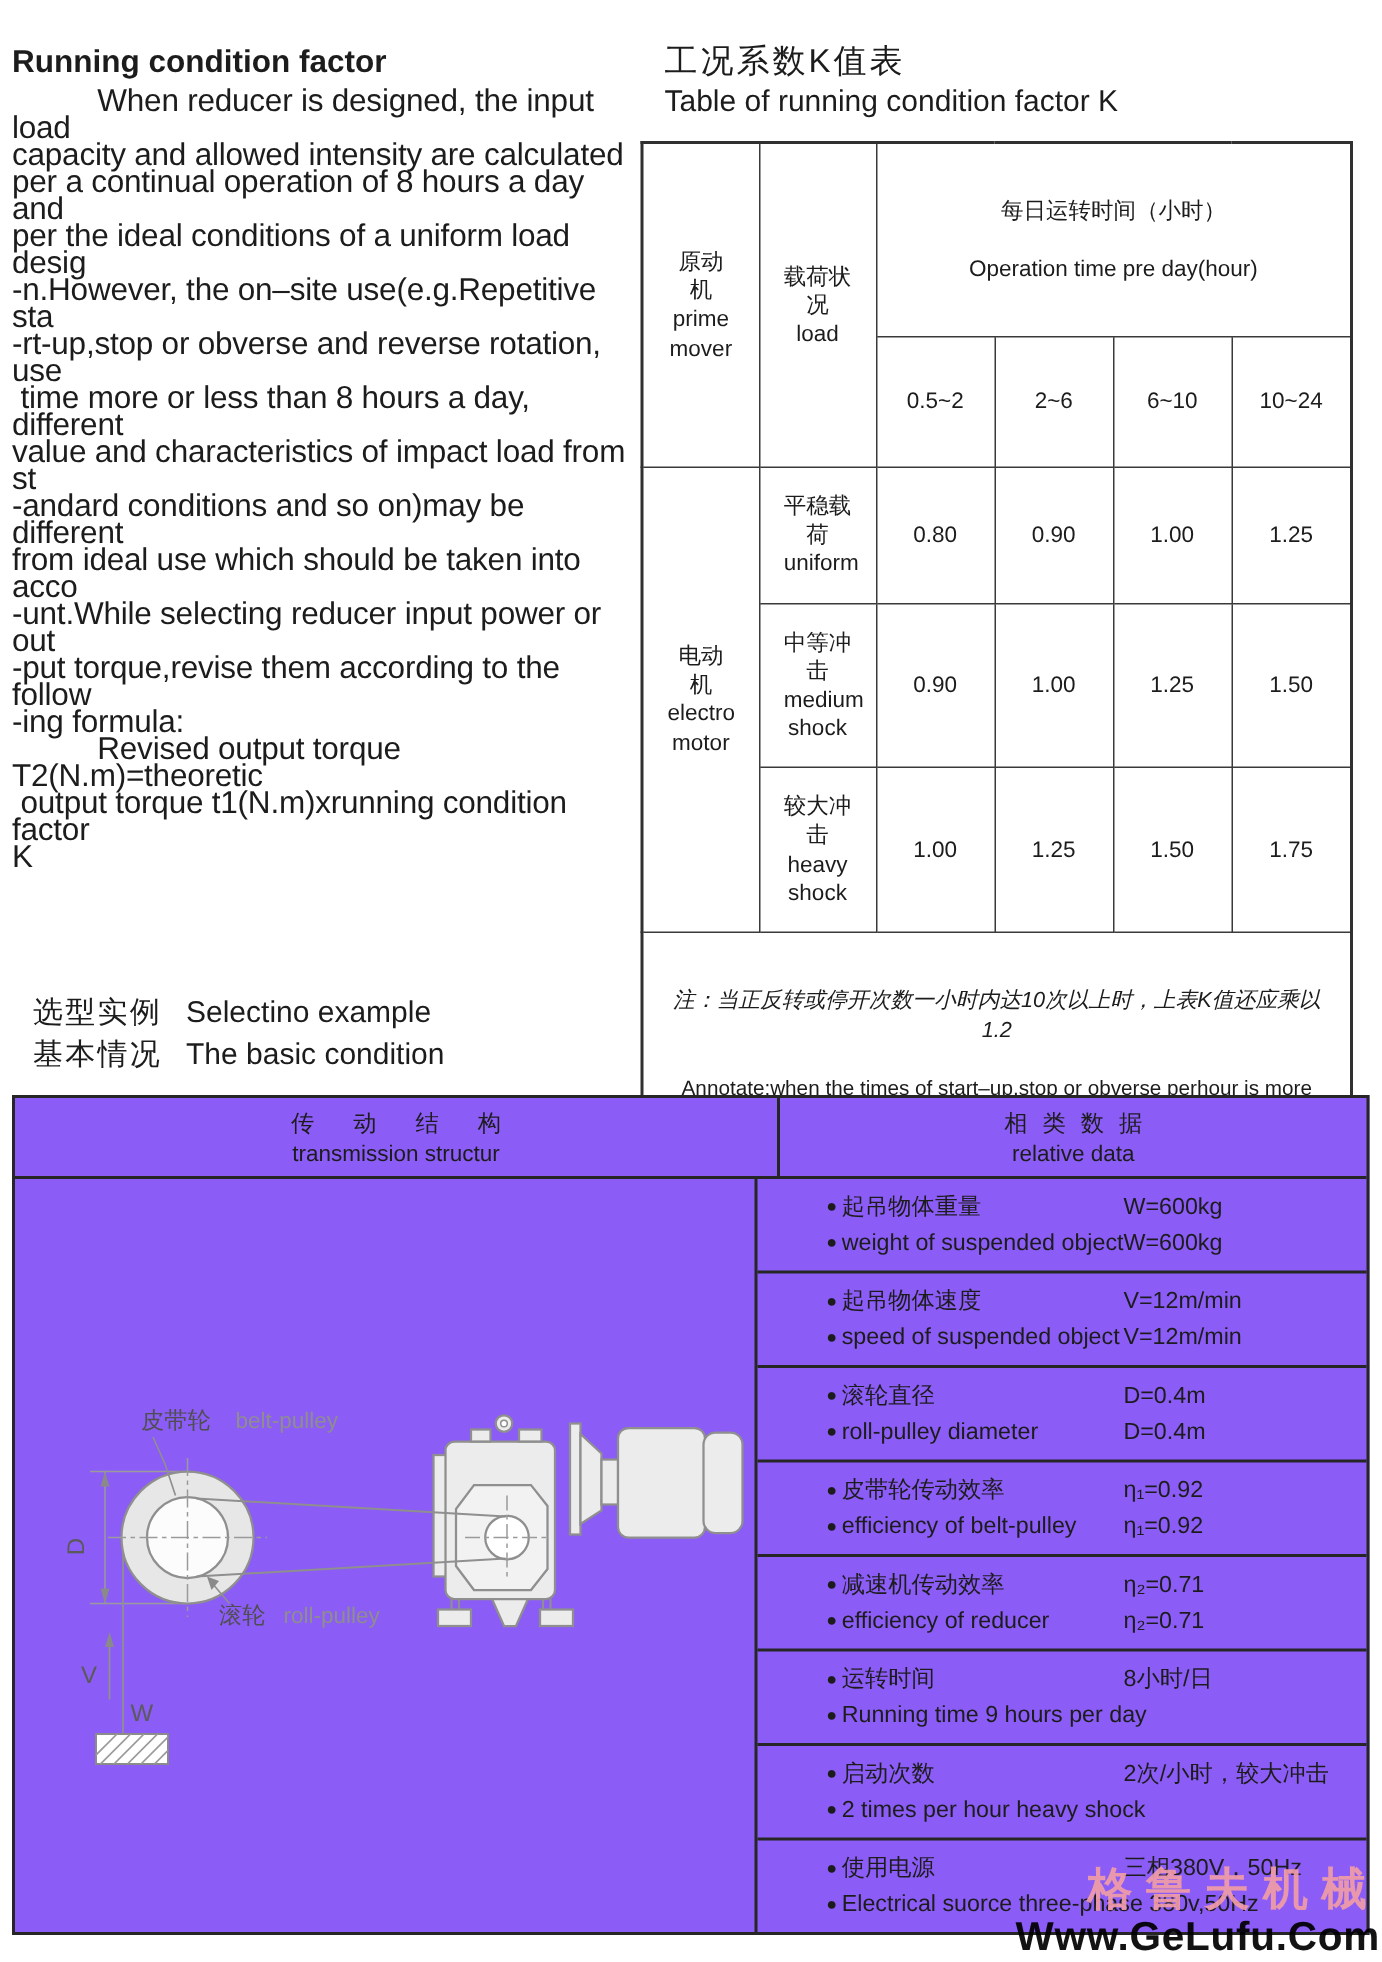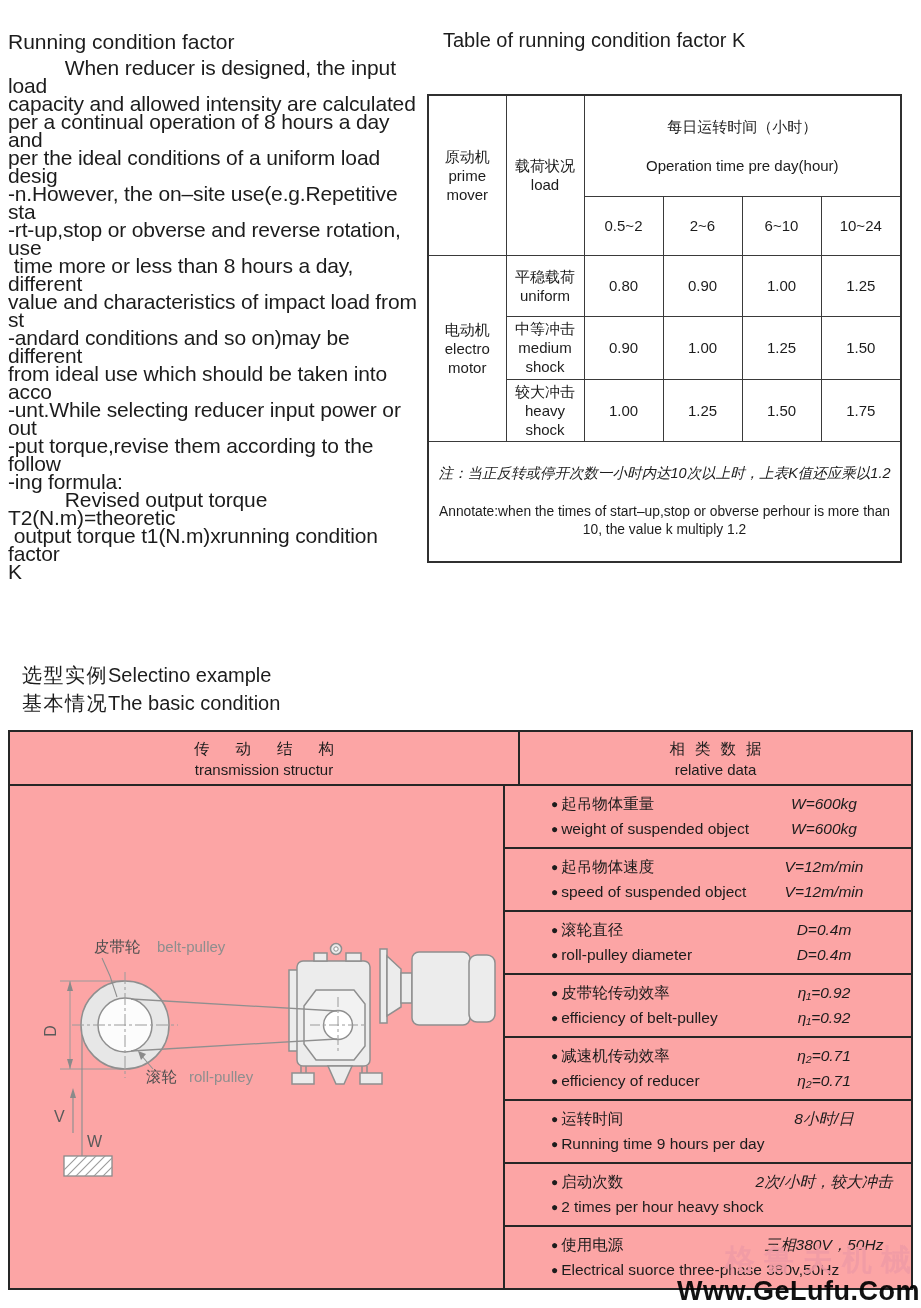--- a/index.html
+++ b/index.html
@@ -2,66 +2,66 @@
 <html><head>
 <meta charset="utf-8">
 <style>
   html,body{margin:0;padding:0;}
   body{
     width:921px;height:1308px;position:relative;background:#ffffff;
     font-family:"Liberation Sans","DejaVu Sans",sans-serif;color:#1c1c1c;overflow:hidden;
   }
   
   .intro{position:absolute;left:8px;top:30px;width:420px;}
-  .intro-title{font-size:21px;font-weight:400;margin:0 0 5px 0;}
+  .intro-title{font-size:21px;font-weight:700;margin:0 0 5px 0;}
   .intro-body{font-size:21px;line-height:18px;white-space:pre-wrap;letter-spacing:-0.15px;}
   
   .kt-titles{position:absolute;left:443px;top:27px;}
   .kt-title-cn{font-size:22px;letter-spacing:2px;line-height:28px;}
   .kt-title-en{font-size:20px;line-height:26px;}
   
   table.ktable{position:absolute;left:427px;top:94px;width:473px;border-collapse:collapse;table-layout:fixed;}
   table.ktable td{border:1.5px solid #3a3a3a;text-align:center;vertical-align:middle;
-    font-size:15px;line-height:1.28;white-space:pre-line;padding:2px;}
+    font-size:15px;line-height:1.28;white-space:pre-line;padding:16px;}
   table.ktable{border:2px solid #303030;}
   tr.kt-r1 td{height:63px;}
   tr.kt-r2 td{height:54px;}
   tr.kt-b1 td{height:56px;}
   tr.kt-b2 td{height:57px;}
   tr.kt-b3 td{height:56px;}
   td.kt-note{ text-align:left;white-space:normal;padding:7px 10px 9px 10px;height:62px;vertical-align:top;}
   .kt-note-cn{font-size:14.5px;line-height:1.4;font-style:italic;}
   .kt-note-en{font-size:13.8px;line-height:1.35;}
   .kt-optime-cn{font-size:15px;}
   .kt-optime-en{font-size:15px;}
   
   .example{position:absolute;left:22px;top:662px;}
-  .ex-line{display:flex;font-size:20px;line-height:27.5px;}
+  .ex-line{display:flex;gap:16px;font-size:20px;line-height:27.5px;}
   .ex-cn{letter-spacing:1.5px;}
   
   .mtable{position:absolute;left:8px;top:730px;width:905px;height:560px;
-    border:2.5px solid #262626;box-sizing:border-box;display:flex;flex-direction:column;background:#fca5a5;}
+    border:2.5px solid #262626;box-sizing:border-box;display:flex;flex-direction:column;background:#8b5cf6;}
   .mt-header{display:flex;border-bottom:2.5px solid #262626;height:52px;flex:0 0 auto;}
   .mt-h-cell{display:flex;flex-direction:column;align-items:center;justify-content:center;}
   .mt-h-left{width:510px;border-right:2px solid #262626;box-sizing:border-box;}
   .mt-h-right{flex:1;}
   .mt-h-cn{font-size:15.5px;}
   .sp-wide{letter-spacing:26px;padding-left:26px;}
   .sp-mid{letter-spacing:10px;padding-left:10px;}
   .mt-h-en{font-size:15px;margin-top:1px;}
   .mt-body{flex:1;display:flex;min-height:0;}
   .mt-left{width:510px;border-right:2px solid #262626;box-sizing:border-box;position:relative;}
   .mt-left svg{position:absolute;left:0;top:0;}
   .mt-right{flex:1;display:flex;flex-direction:column;}
   .dr{flex:1;border-bottom:2px solid #262626;box-sizing:border-box;
       display:flex;flex-direction:column;justify-content:center;padding:0 12px 0 46px;}
   .dr:last-child{border-bottom:none;}
   .dr-line{display:flex;align-items:baseline;font-size:15.5px;line-height:24px;white-space:nowrap;}
   .dr-bullet{font-size:12px;margin-right:3px;transform:translateY(-1px);}
-  .dr-val{margin-left:auto;min-width:150px;text-align:center;font-style:italic;}
+  .dr-val{margin-left:auto;min-width:150px;text-align:left;}
   .dr-val:empty{display:none;}
   
   .watermark{position:absolute;right:1px;bottom:2px;text-align:right;z-index:6;pointer-events:none;}
   .wm1{font-family:"DejaVu Serif","Liberation Serif",serif;font-weight:700;font-size:30px;
        letter-spacing:9px;line-height:33px;color:#f19ca6;opacity:.92;margin-top:24px;}
   .wm2{font-weight:700;font-size:27px;letter-spacing:0.5px;line-height:30px;color:#000000;opacity:.92;}
   
   .svg-cn{font-family:"Liberation Sans","DejaVu Sans",sans-serif;font-size:15.5px;fill:#4f4f4f;}
   .svg-en{font-family:"Liberation Sans","DejaVu Sans",sans-serif;font-size:15px;fill:#8e8e8e;}
   .svg-dim{font-family:"Liberation Sans","DejaVu Sans",sans-serif;font-size:16px;fill:#5a5a5a;}
@@ -83,20 +83,21 @@
 from ideal use which should be taken into acco
 -unt.While selecting reducer input power or out
 -put torque,revise them according to the follow
 -ing formula:
           Revised output torque T2(N.m)=theoretic
  output torque t1(N.m)xrunning condition factor
 K</div>
 </div>
 
 <div class="kt-titles">
+  <div class="kt-title-cn">工况系数K值表</div>
   <div class="kt-title-en">Table of running condition factor K</div>
 </div>
 
 <table class="ktable">
   <colgroup>
       <col style="width:78px">
       <col style="width:78px">
       <col style="width:79px">
       <col style="width:79px">
       <col style="width:79px">

